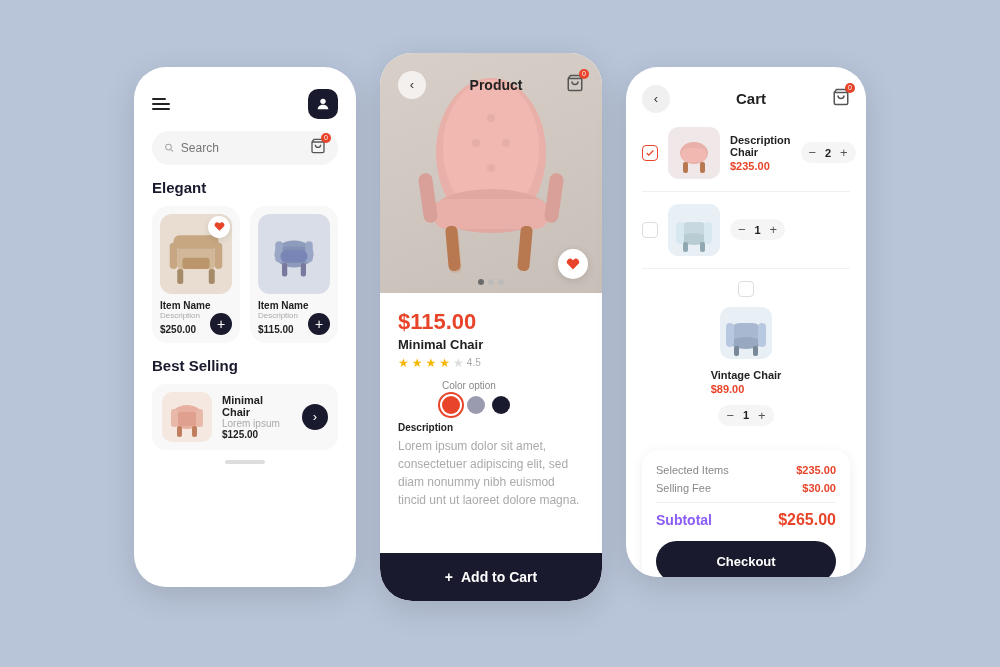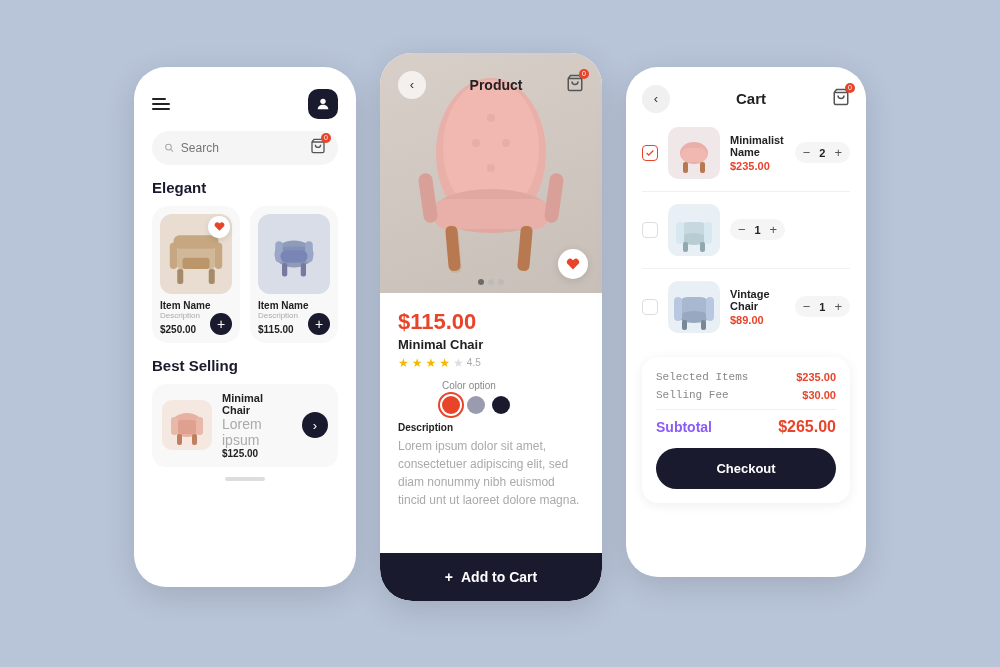--- a/index.html
+++ b/index.html
@@ -110,21 +110,21 @@
       border-radius: 14px;
       padding: 8px 10px;
       gap: 10px;
     }
     .best-img {
       width: 50px; height: 50px; border-radius: 10px; background: #f5e8e0;
       display: flex; align-items: center; justify-content: center; flex-shrink: 0;
     }
     .best-info { flex: 1; }
     .best-name { font-size: 11px; font-weight: 600; color: #222; }
-    .best-sub { font-size: 14px; color: #aaa; }
+    .best-sub { font-size: 10px; color: #aaa; }
     .best-price { font-size: 10px; font-weight: 600; color: #222; }
     .best-arrow {
       background: #1a1a2e; border-radius: 50%;
       width: 26px; height: 26px;
       display: flex; align-items: center; justify-content: center;
       cursor: pointer; color: white; font-size: 13px;
     }
     .bottom-bar {
       display: flex; justify-content: center; margin-top: 10px;
     }
@@ -223,21 +223,21 @@
       background: white;
       border-radius: 16px;
       padding: 14px;
       box-shadow: 0 2px 12px rgba(0,0,0,0.07);
       margin-top: 4px;
     }
     .summary-row {
       display: flex; justify-content: space-between; align-items: center;
       margin-bottom: 6px;
     }
-    .summary-label { font-size: 11px; color: #888; font-family: Liberation Mono, monospace; }
+    .summary-label { font-size: 11px; color: #888; }
     .summary-val { font-size: 11px; color: #e8442a; font-weight: 600; }
     .summary-divider { border: none; border-top: 1px solid #f0f0f0; margin: 8px 0; }
     .subtotal-row {
       display: flex; justify-content: space-between; align-items: center;
       margin-bottom: 12px;
     }
     .subtotal-label { font-size: 14px; font-weight: 700; color: #8b5cf6; }
     .subtotal-val { font-size: 16px; font-weight: 700; color: #e8442a; }
     .checkout-btn {
       width: 100%; background: #1a1a2e; color: white;
@@ -460,21 +460,21 @@
       </div>
       <div class="cart-img" style="background:#f0e8e8;">
         <svg viewBox="0 0 52 52" width="52" height="52">
           <ellipse cx="26" cy="26" rx="14" ry="11" fill="#e8b0a8"></ellipse>
           <rect x="13" y="21" width="26" height="14" rx="7" fill="#f0b8b0"></rect>
           <rect x="15" y="35" width="5" height="11" rx="2" fill="#b87850"></rect>
           <rect x="32" y="35" width="5" height="11" rx="2" fill="#b87850"></rect>
         </svg>
       </div>
       <div class="cart-info">
-        <div class="cart-item-name">Minimalist Name</div>
+        <div class="cart-item-name">Description Chair</div>
         <div class="cart-item-price">$235.00</div>
       </div>
       <div class="qty-ctrl">
         <span class="qty-btn">−</span>
         <span class="qty-val">2</span>
         <span class="qty-btn">+</span>
       </div>
     </div>
 
     <div class="cart-item">
@@ -489,21 +489,21 @@
           <rect x="36" y="18" width="8" height="22" rx="4" fill="#d8e8f0"></rect>
         </svg>
       </div>
       <div class="qty-ctrl">
         <span class="qty-btn">−</span>
         <span class="qty-val">1</span>
         <span class="qty-btn">+</span>
       </div>
     </div>
 
-    <div class="cart-item" style="border-bottom:none;">
+    <div class="cart-item" style="border-bottom:none;flex-direction:column;">
       <div class="cart-check"></div>
       <div class="cart-img" style="background:#e8f0f5;">
         <svg viewBox="0 0 52 52" width="52" height="52">
           <rect x="10" y="16" width="32" height="22" rx="9" fill="#a8b8d0"></rect>
           <ellipse cx="26" cy="36" rx="15" ry="6" fill="#98a8c0"></ellipse>
           <rect x="14" y="39" width="5" height="10" rx="2" fill="#788898"></rect>
           <rect x="33" y="39" width="5" height="10" rx="2" fill="#788898"></rect>
           <rect x="6" y="16" width="8" height="24" rx="4" fill="#b8c8e0"></rect>
           <rect x="38" y="16" width="8" height="24" rx="4" fill="#b8c8e0"></rect>
         </svg>

